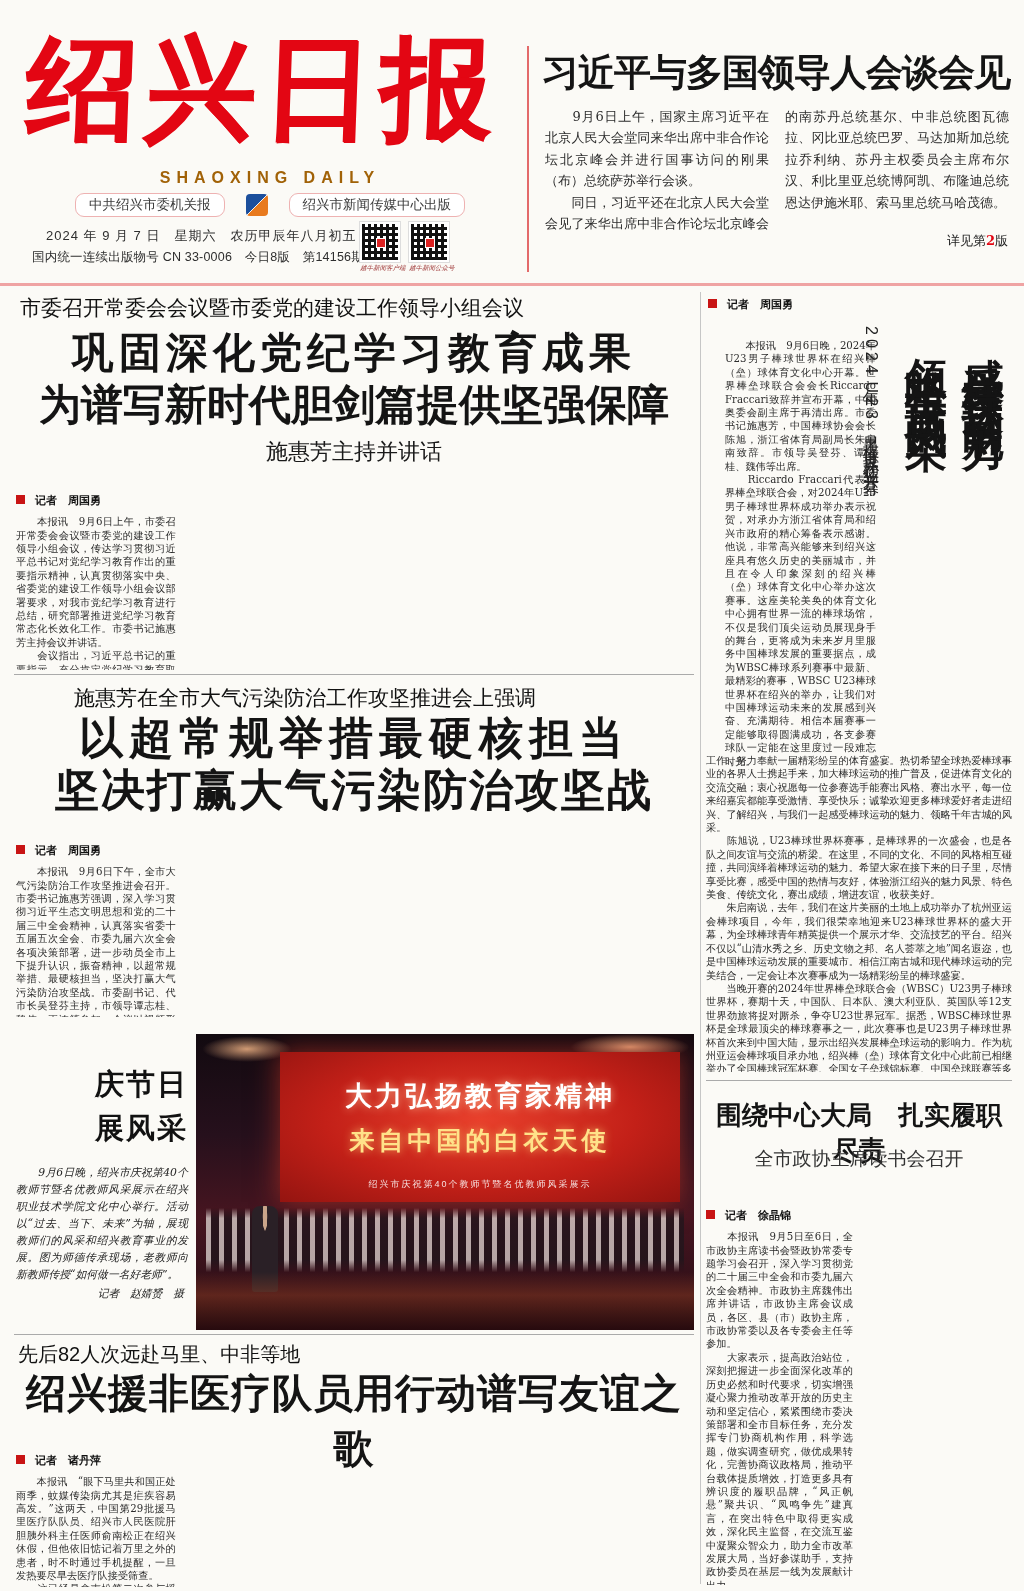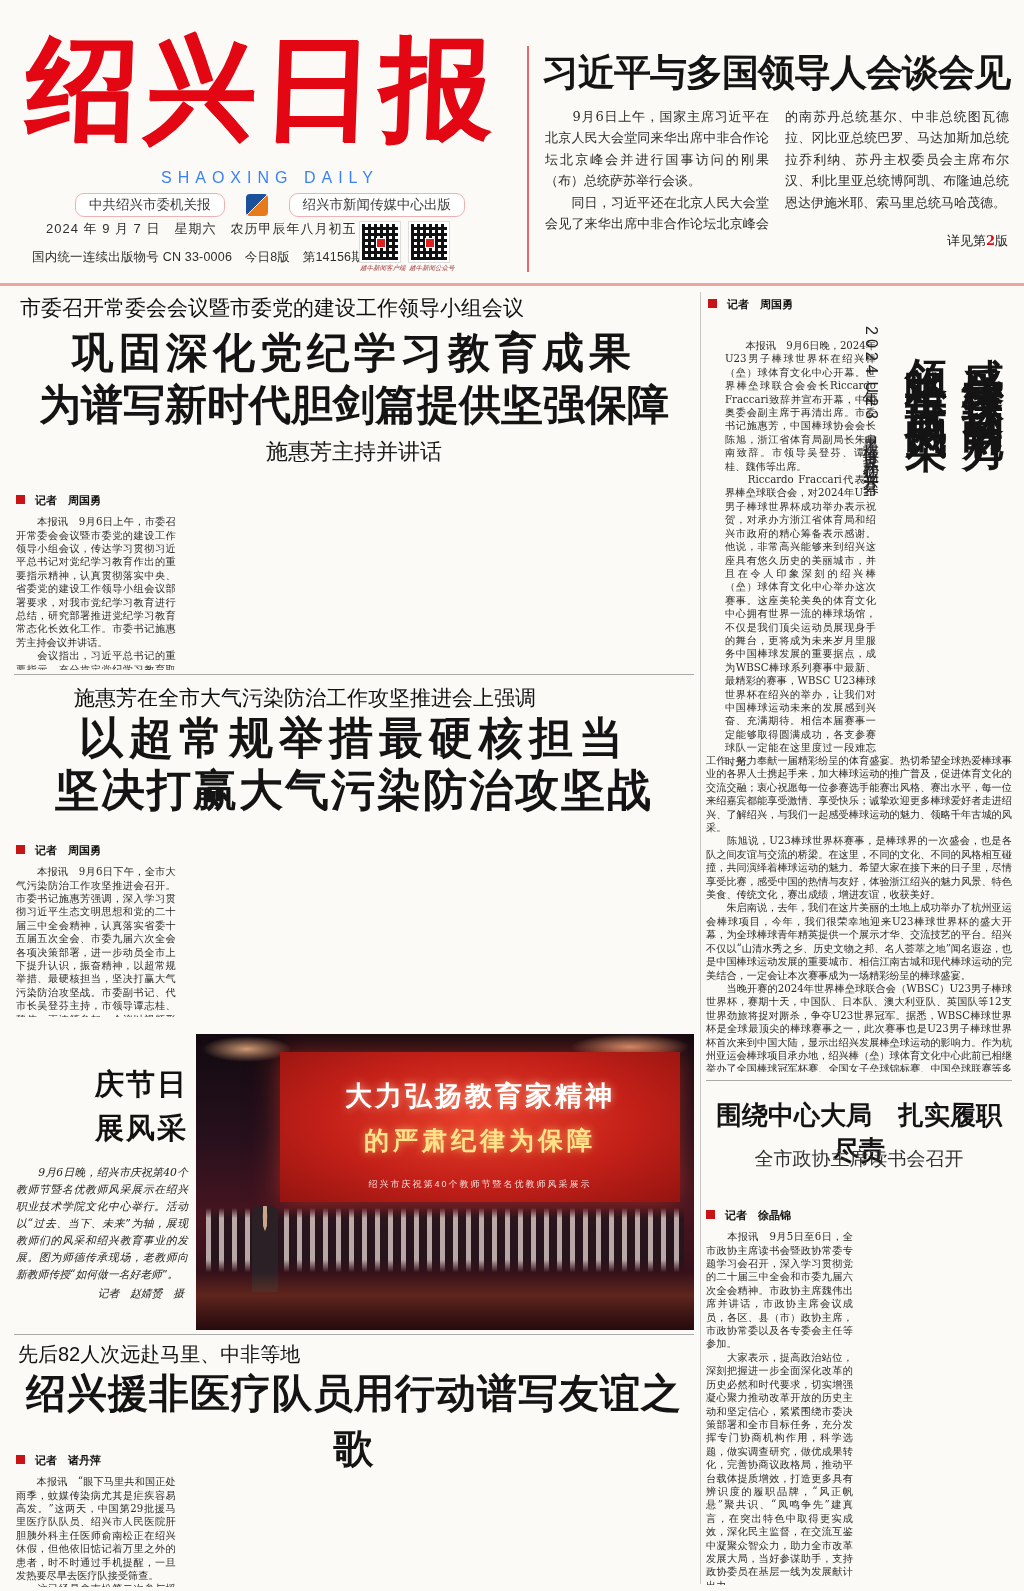--- a/index.html
+++ b/index.html
@@ -25,29 +25,29 @@
   .hairline-v { background:#c6c6c6; width:1px; }
 
   
   #masthead-title {
     left:26px; top:18px; width:488px; height:148px;
     font-size:112px; line-height:140px; font-weight:900; color:#e30613;
     font-family:"DejaVu Serif","Liberation Serif",serif;
     letter-spacing:6px; white-space:nowrap; transform:skewX(-2deg);
     text-shadow:1px 1px 0 #e30613;
   }
-  #masthead-en { left:26px; top:169px; width:488px; color:#3b82f6; font-size:16px;
-    letter-spacing:6px; font-weight:400; }
+  #masthead-en { left:26px; top:169px; width:488px; color:#a16207; font-size:16px;
+    letter-spacing:6px; font-weight:700; }
   #badges { left:26px; top:193px; width:488px; display:flex; justify-content:center; align-items:center; gap:21px; }
   .badge { border:1px solid #eeb2b2; border-radius:9px; padding:2px 13px; font-size:13.5px;
     color:#3a3a3a; font-family:"Liberation Sans",sans-serif; background:#fff; white-space:nowrap; }
   #media-logo { width:22px; height:22px; border-radius:4px;
     background:linear-gradient(135deg,#1c4f9c 0 48%,#f5f2ec 48% 52%,#e87a1e 52% 100%); }
   .dateline { color:#2e2e2e; font-size:13px; letter-spacing:1px; font-family:"Liberation Sans",sans-serif; }
-  #dateline1 { left:46px; top:220px; }
+  #dateline1 { left:46px; top:227px; }
   #dateline2 { left:32px; top:249px; letter-spacing:0.2px; font-size:12.5px; }
   .qr { width:40px; height:40px; background:
       repeating-linear-gradient(0deg,#111 0 3px,transparent 3px 6px),
       repeating-linear-gradient(90deg,#111 0 3px,#fff 3px 6px);
       border:2px solid #fff; outline:1px solid #ddd; position:relative; }
   .qr::after { content:""; position:absolute; left:14px; top:14px; width:8px; height:8px; background:#d22; border:1px solid #fff; }
   .qr-cap { font-size:6.5px; color:#a03a3a; font-style:italic; text-align:center; margin-top:2px; letter-spacing:0; }
   #header-vline { left:527px; top:46px; height:226px; width:1.5px; background:#e36a6a; }
   #red-rule { left:0; top:283px; width:1024px; height:2.5px; background:#efa3a3; }
 
@@ -220,21 +220,21 @@
 展风采</div>
     <div id="photo-caption">　　9月6日晚，绍兴市庆祝第40个教师节暨名优教师风采展示在绍兴职业技术学院文化中心举行。活动以“过去、当下、未来”为轴，展现教师们的风采和绍兴教育事业的发展。图为师德传承现场，老教师向新教师传授“如何做一名好老师”。</div>
     <div id="photo-credit">记者　赵婧赟　摄</div>
   </div>
 
   <div class="abs" id="photo">
     <div class="spot1"></div>
     <div class="spot2"></div>
     <div class="screen">
       <div class="scr1">大力弘扬教育家精神</div>
-      <div class="scr2">的严肃纪律为保障</div>
+      <div class="scr2">来自中国的白衣天使</div>
       <div class="scr3">绍兴市庆祝第40个教师节暨名优教师风采展示</div>
     </div>
     <div class="crowd"></div>
     <div class="host"></div>
     <div class="floor"></div>
   </div>
 
   <div class="abs ctr bighead" id="cp-headline">围绕中心大局　扎实履职尽责</div>
   <div class="abs ctr" id="cp-sub">全市政协主席读书会召开</div>
   <div class="abs" id="cp-body">

